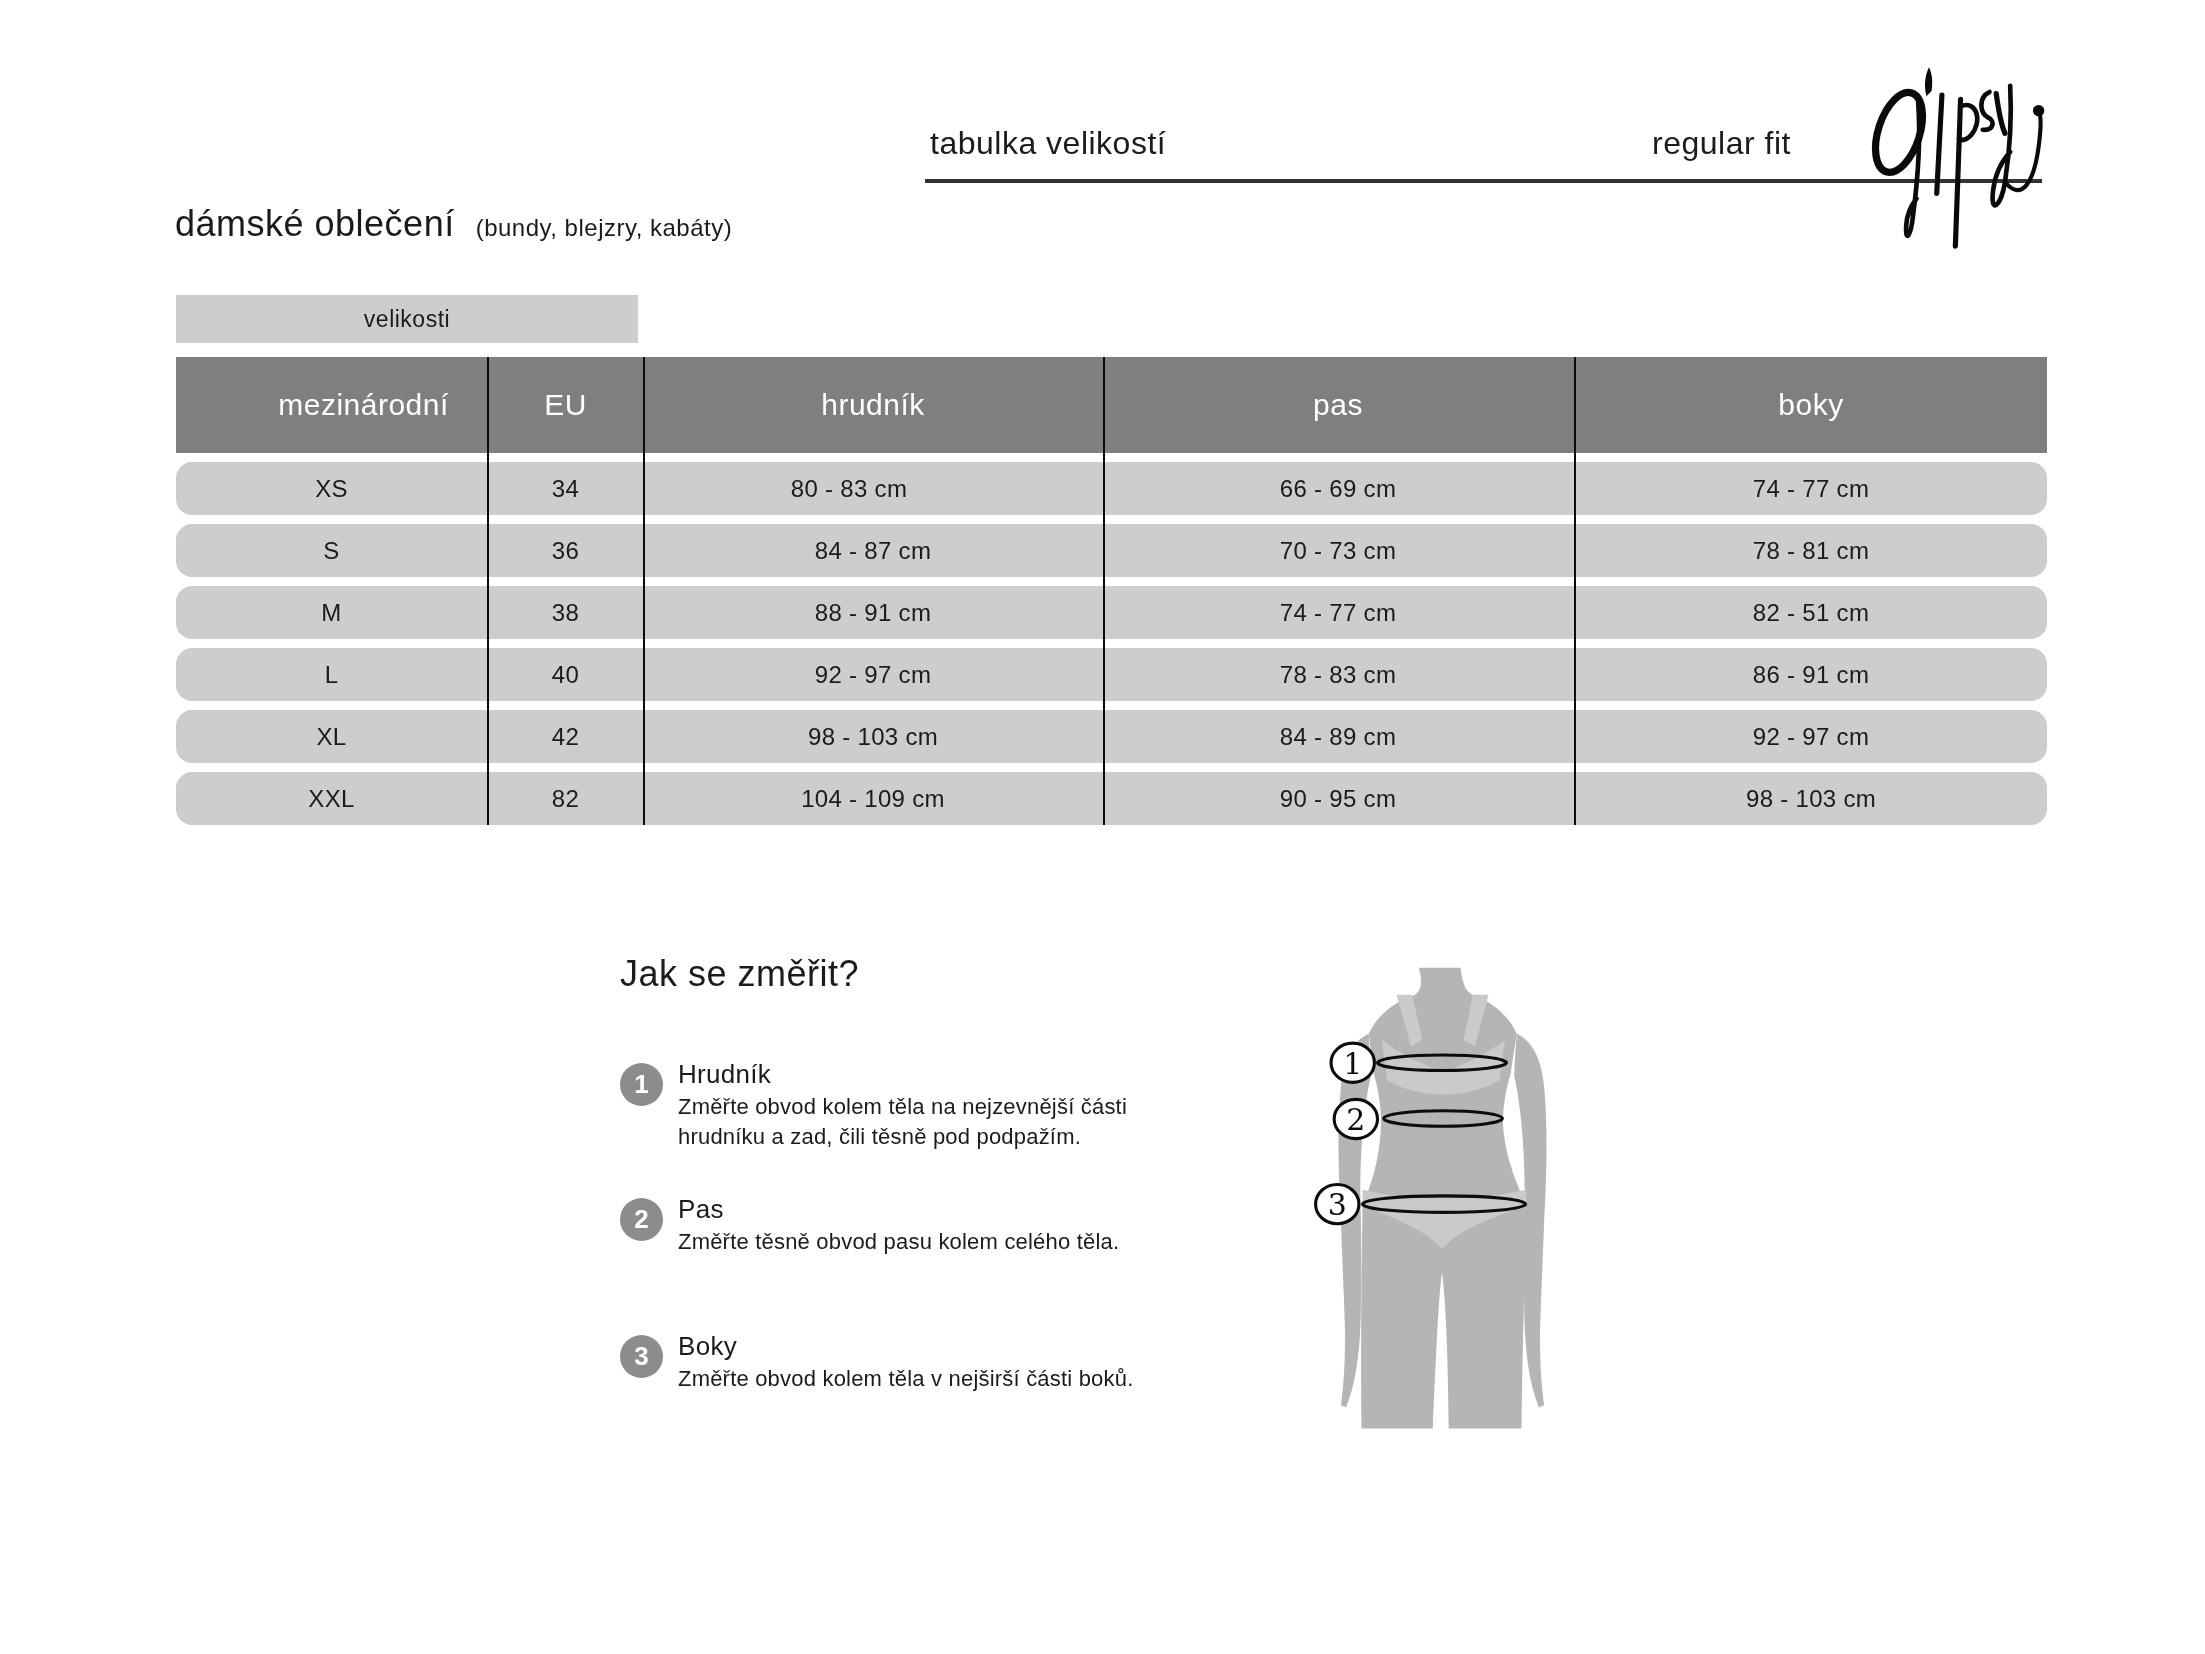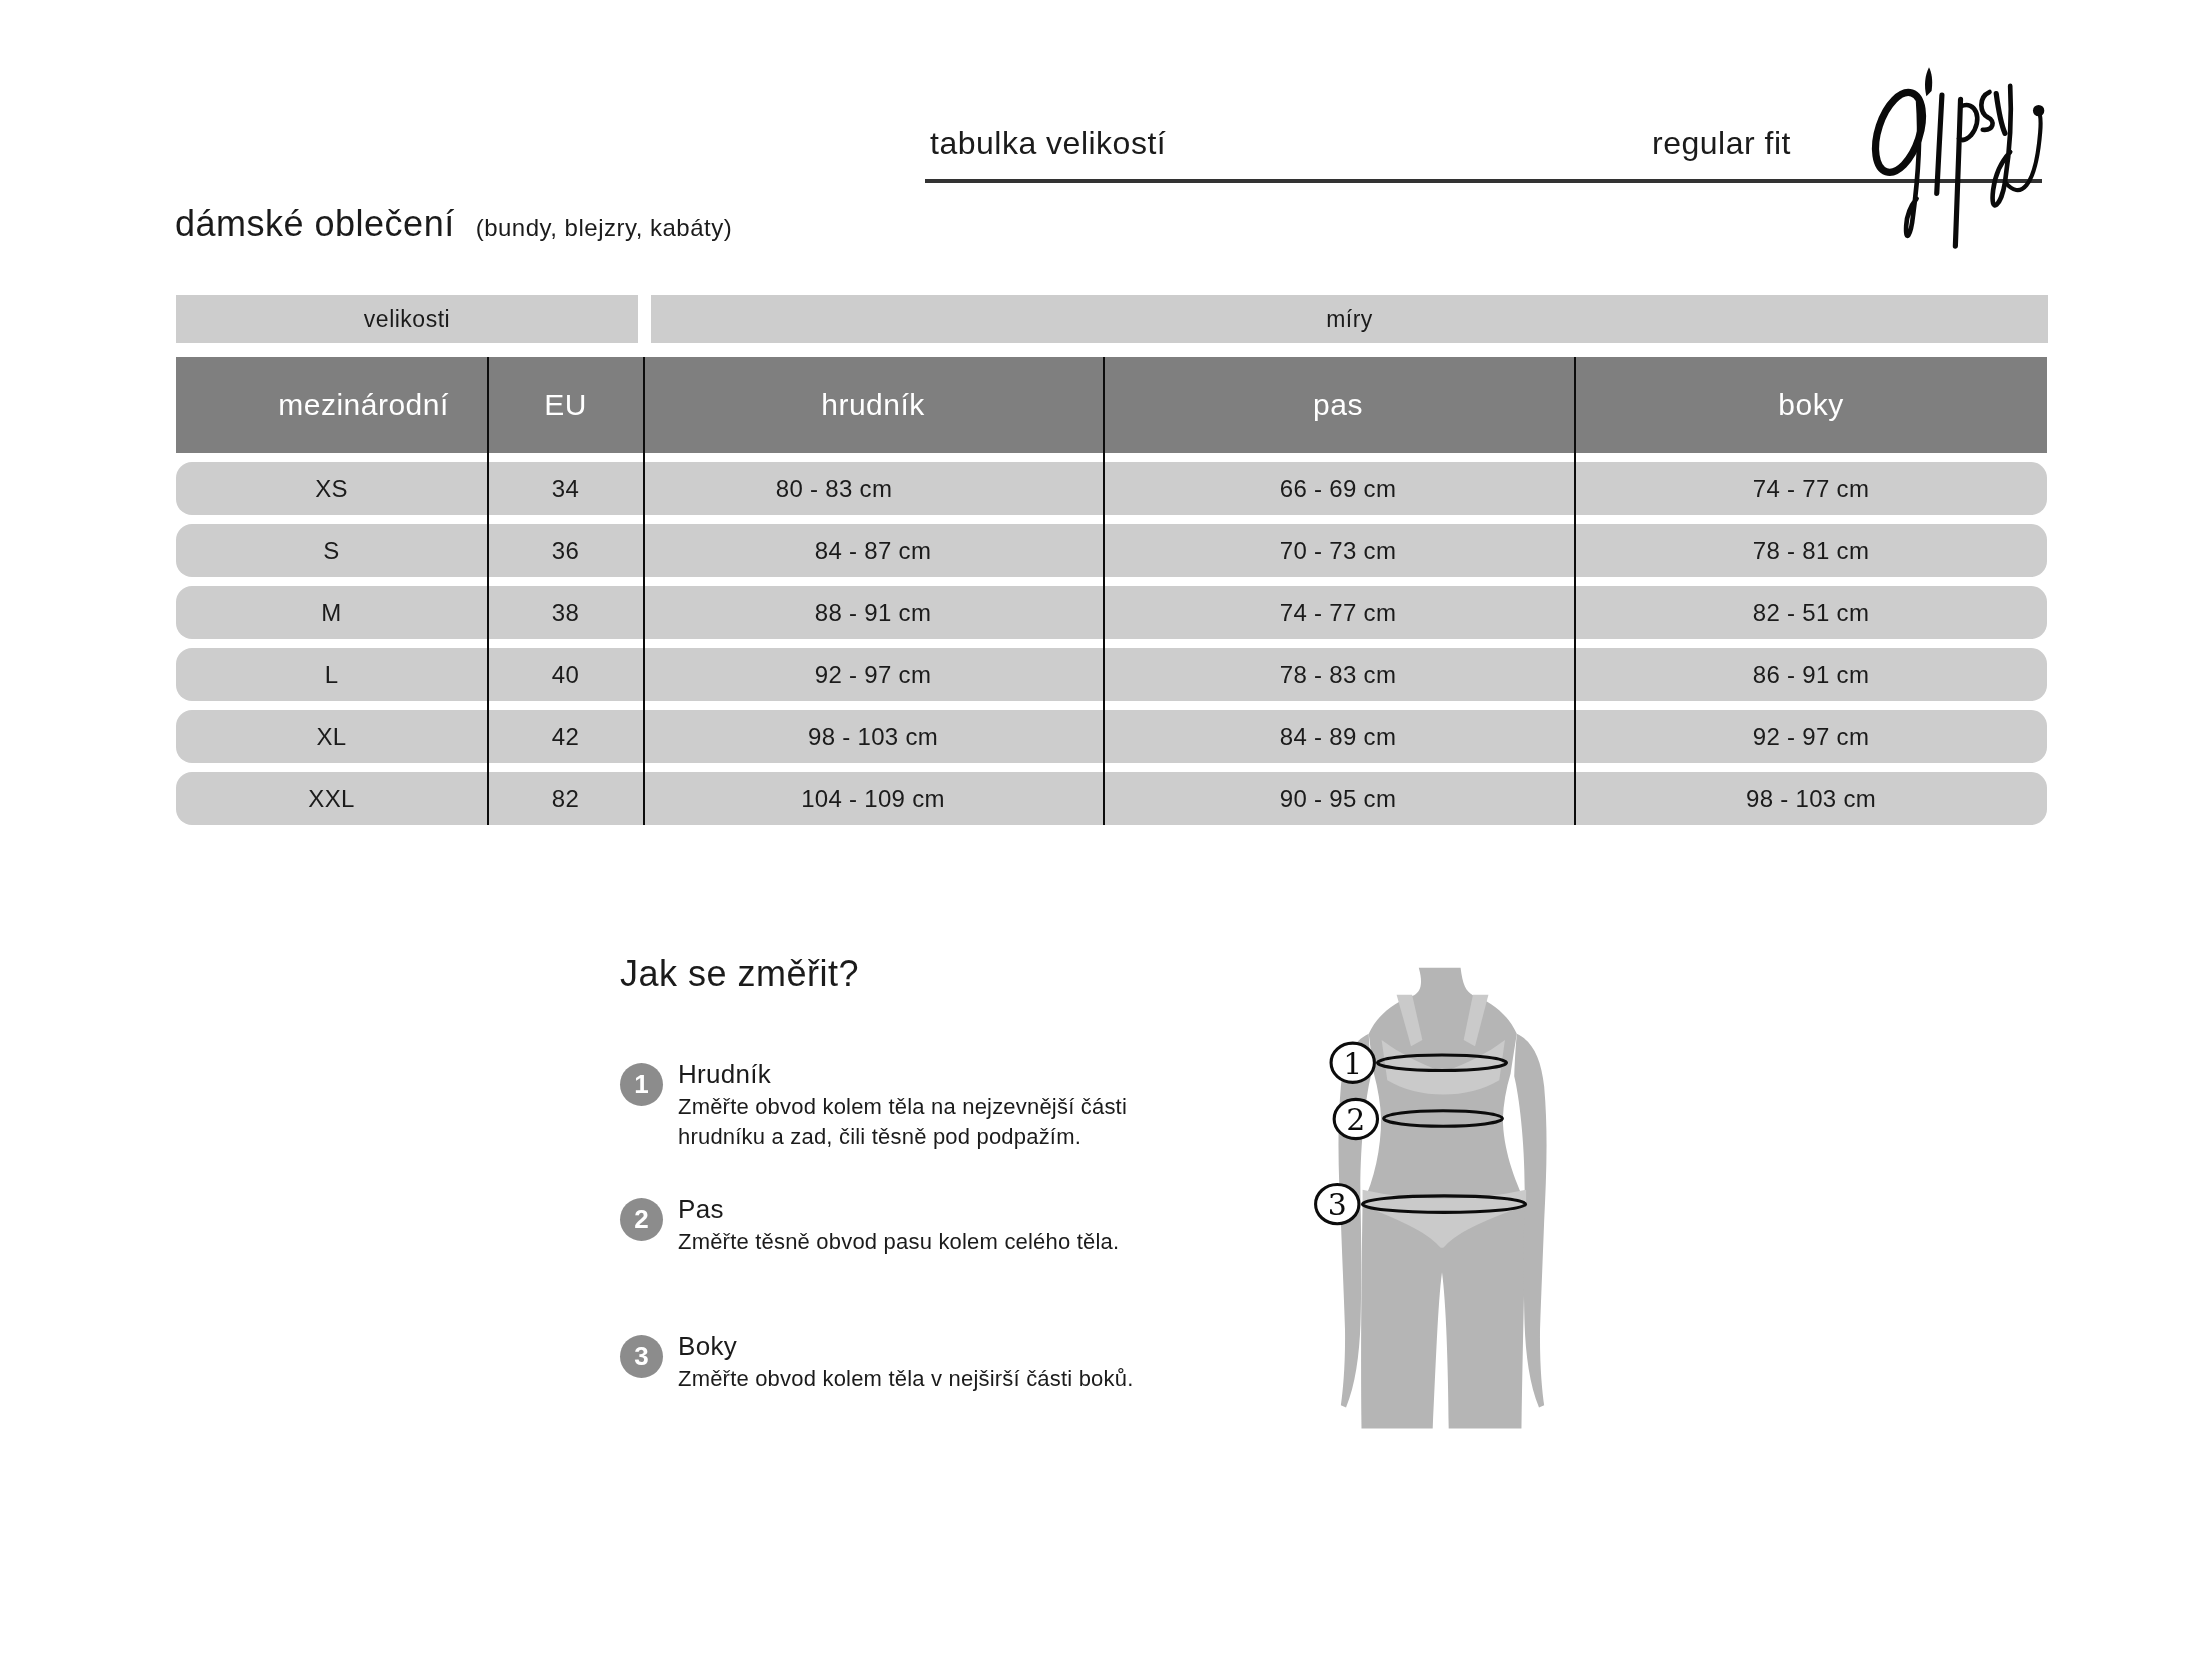--- a/index.html
+++ b/index.html
@@ -123,33 +123,32 @@
       <circle cx="328" cy="88" r="11" fill="#0a0a0a" stroke="none"></circle>
     </g>
   </svg>
 
   <div class="section-title">
     <span class="main">dámské oblečení</span><span class="sub">(bundy, blejzry, kabáty)</span>
   </div>
 
   <div class="table-area">
     <div class="group-header gh-sizes">velikosti</div>
-    <div class="group-header gh-measures">míry</div>
     <div class="col-header-row">
         <div class="th" style="left: 0px; width: 311px; padding-left: 32px;">mezinárodní</div>
         <div class="th" style="left: 311px; width: 157px;">EU</div>
         <div class="th" style="left: 467px; width: 460px;">hrudník</div>
         <div class="th" style="left: 927px; width: 470px;">pas</div>
         <div class="th" style="left: 1398px; width: 474px;">boky</div>
       </div>
     <div>
         <div class="trow" style="top: 167px;">
           <div class="td" style="left: 0px; width: 311px;">XS</div>
           <div class="td" style="left: 311px; width: 157px;">34</div>
-          <div class="td" style="left: 474px; width: 368px;">80 - 83 cm</div>
+          <div class="td" style="left: 489px; width: 368px;">80 - 83 cm</div>
           <div class="td" style="left: 927px; width: 470px;">66 - 69 cm</div>
           <div class="td" style="left: 1398px; width: 474px;">74 - 77 cm</div>
         </div>
         <div class="trow" style="top: 229px;">
           <div class="td" style="left: 0px; width: 311px;">S</div>
           <div class="td" style="left: 311px; width: 157px;">36</div>
           <div class="td" style="left: 467px; width: 460px;">84 - 87 cm</div>
           <div class="td" style="left: 927px; width: 470px;">70 - 73 cm</div>
           <div class="td" style="left: 1398px; width: 474px;">78 - 81 cm</div>
         </div>

